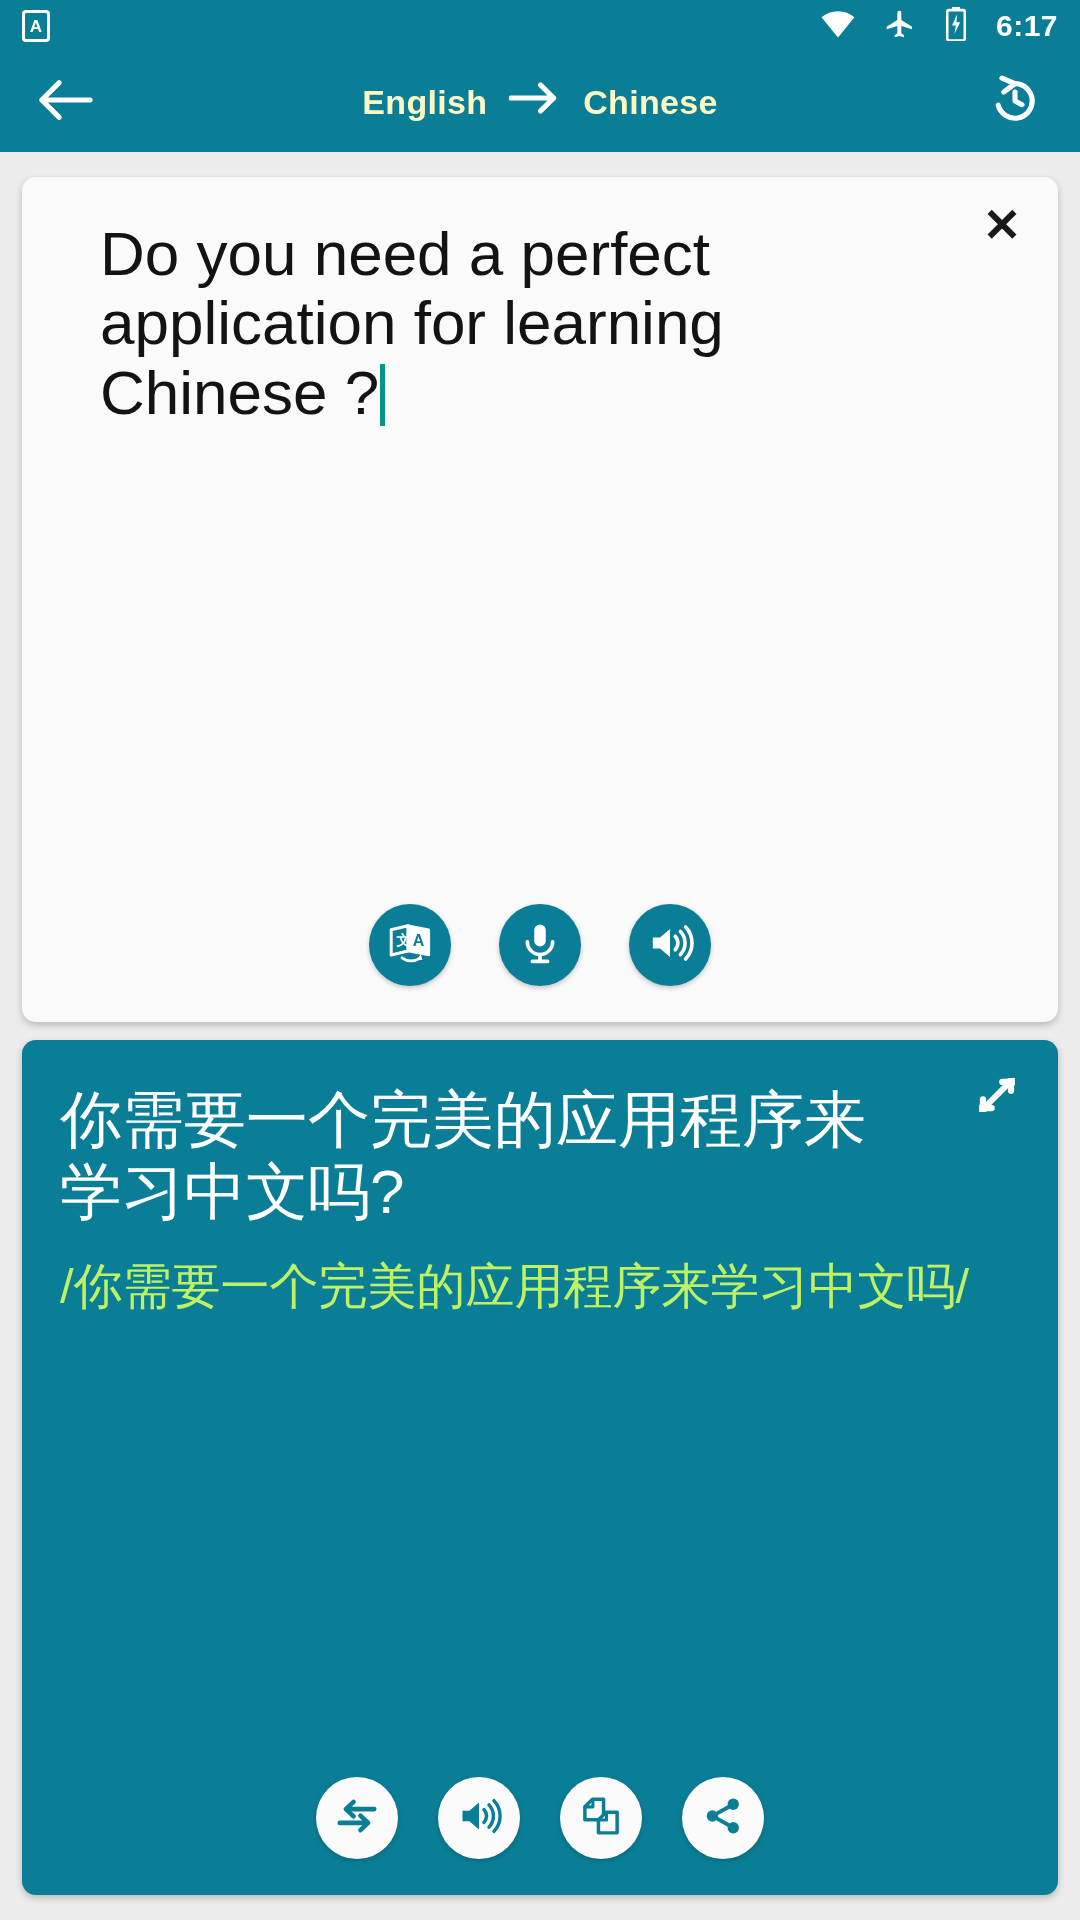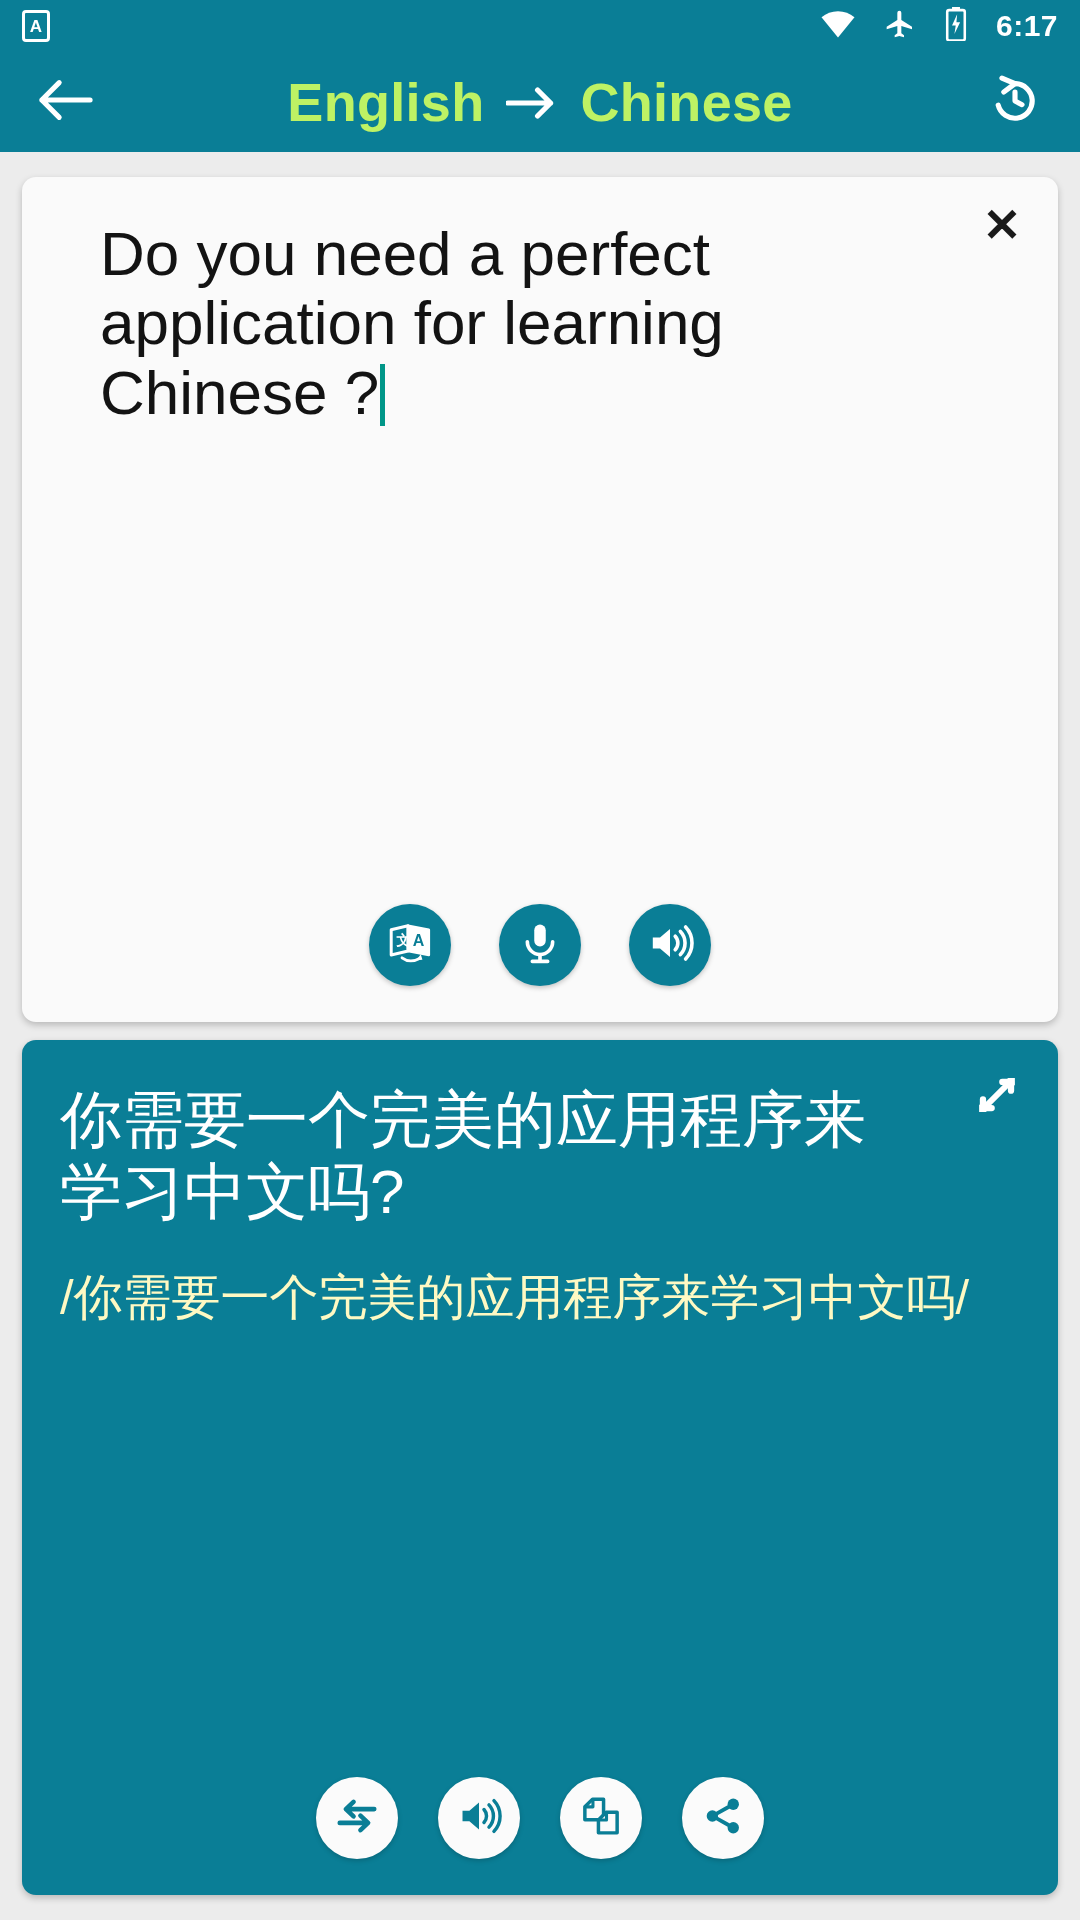--- a/index.html
+++ b/index.html
@@ -25,22 +25,22 @@
     display:flex;align-items:center;justify-content:center;
     color:#fff;font-size:17px;font-weight:bold;line-height:1;
   }
 
   
   .appbar{
     position:absolute; top:52px; left:0; width:1080px; height:100px;
     background:#0a7e96; display:flex; align-items:center; padding:0 28px;
   }
   .appbar-title{
-    flex:1; text-align:center; color:#bef264;
-    font-size:54px; font-weight:bold; letter-spacing:.3px;
+    flex:1; text-align:center; color:#fef9c3;
+    font-size:34px; font-weight:bold; letter-spacing:.3px;
     display:flex; align-items:center; justify-content:center; gap:22px;
   }
   .icon-btn{
     width:74px;height:74px;display:flex;align-items:center;justify-content:center;
     flex:0 0 auto;
   }
 
   
   .source-card{
     position:absolute; left:22px; top:177px; width:1036px; height:845px;
@@ -80,22 +80,22 @@
   .expand-ic{
     position:absolute; top:26px; right:30px;
     width:62px;height:62px;display:flex;align-items:center;justify-content:center;
   }
   .result-main{
     position:absolute; left:38px; top:44px; right:131px;
     font-size:62px; line-height:1.16; color:#ffffff; font-weight:500;
     word-wrap:break-word;
   }
   .result-translit{
-    position:absolute; left:38px; top:228px; right:60px;
-    font-size:49px; line-height:1.22; color:#fef9c3;
+    position:absolute; left:38px; top:217px; right:60px;
+    font-size:49px; line-height:1.22; color:#bef264;
     word-wrap:break-word;
   }
   .res-actions{
     position:absolute; left:0; right:0; bottom:36px;
     display:flex; justify-content:center; gap:40px;
   }
   .fab-white{
     width:82px;height:82px;border-radius:50%;background:#fbfbfb;
     display:flex;align-items:center;justify-content:center;
     box-shadow:0 2px 5px rgba(0,0,0,.18);

